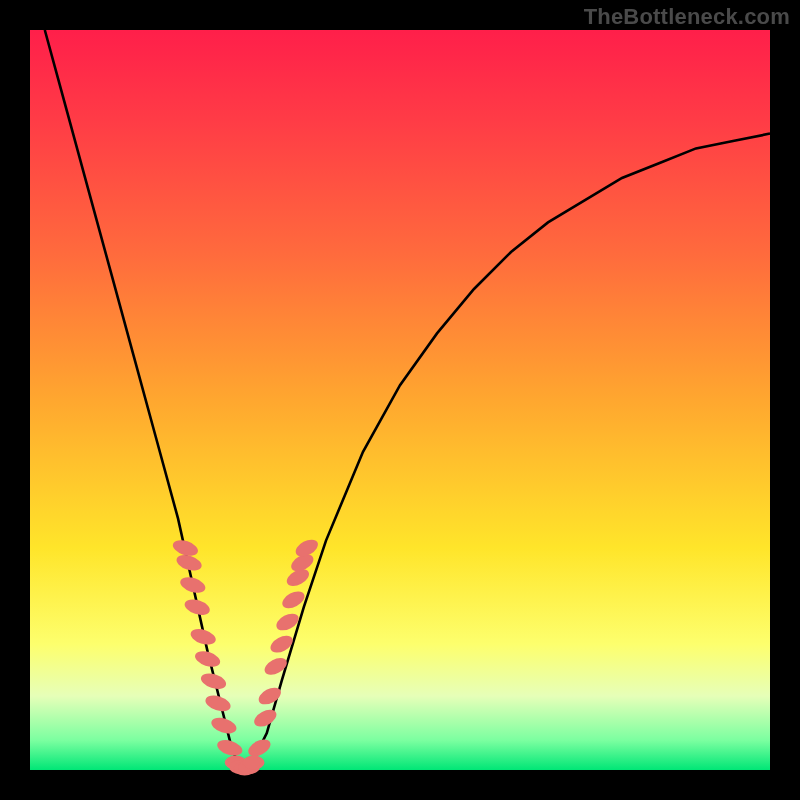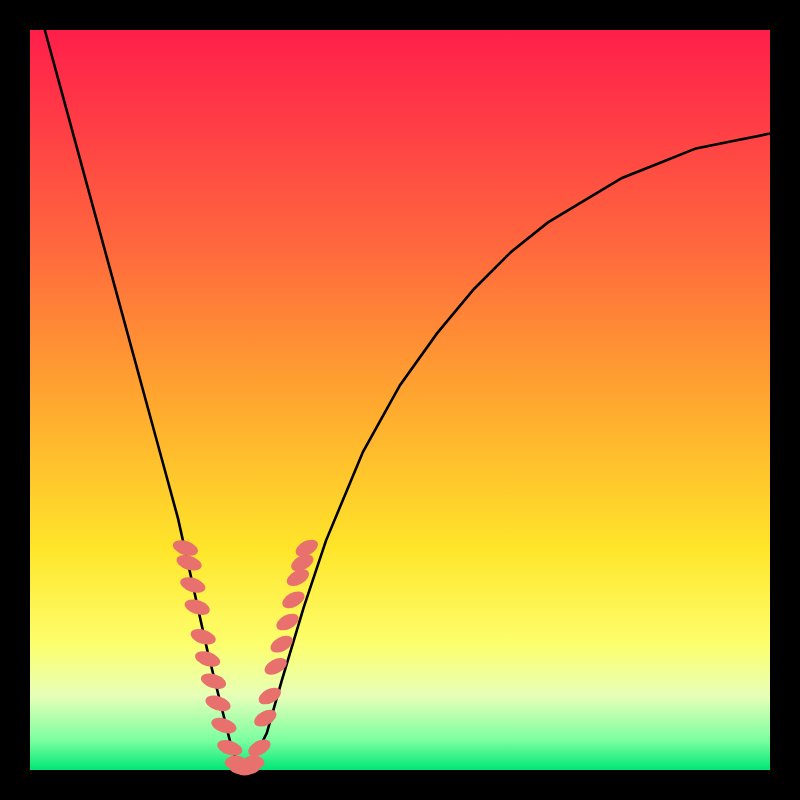--- a/index.html
+++ b/index.html
@@ -96,13 +96,14 @@
           <ellipse cx="272.3" cy="532.8" rx="7" ry="12" transform="rotate(62 272.3 532.8)"></ellipse>
           <ellipse cx="276.8" cy="518.0" rx="7" ry="12" transform="rotate(62 276.8 518.0)"></ellipse>
           <ellipse cx="205.7" cy="732.6" rx="11" ry="7"></ellipse>
           <ellipse cx="210.2" cy="737.0" rx="11" ry="7"></ellipse>
           <ellipse cx="214.6" cy="738.5" rx="11" ry="7"></ellipse>
           <ellipse cx="219.0" cy="737.0" rx="11" ry="7"></ellipse>
           <ellipse cx="223.5" cy="732.6" rx="11" ry="7"></ellipse>
         </g>
     </svg>
   </div>
+  <div class="watermark">TheBottleneck.com</div>
 </div>
 
 </body></html>

